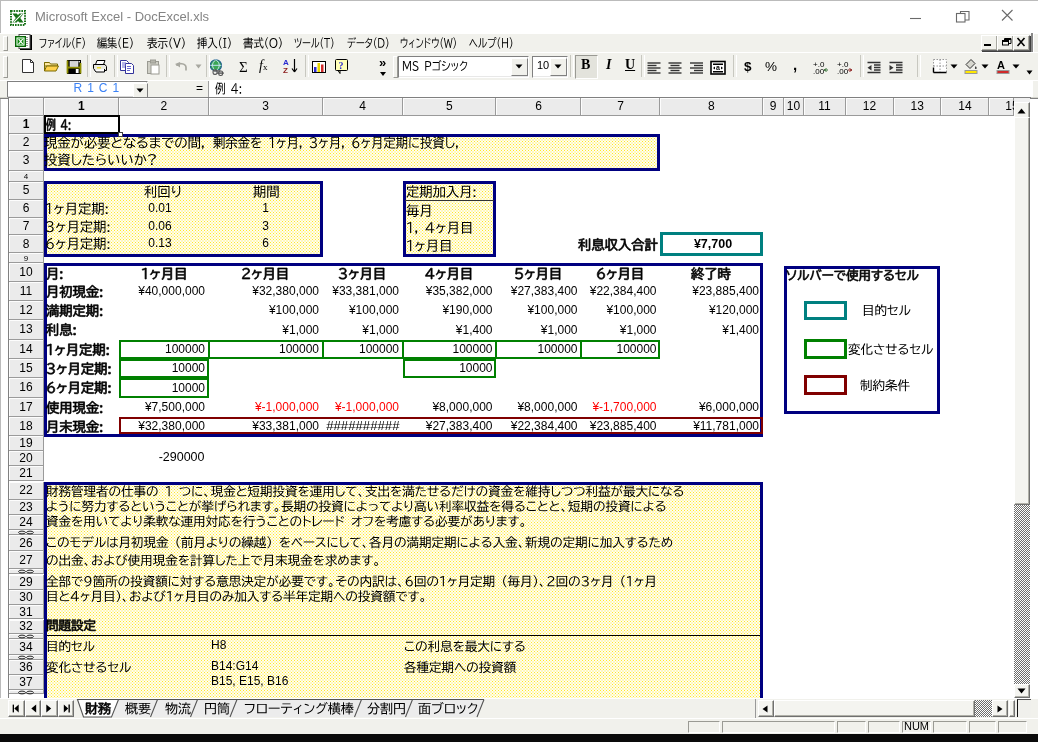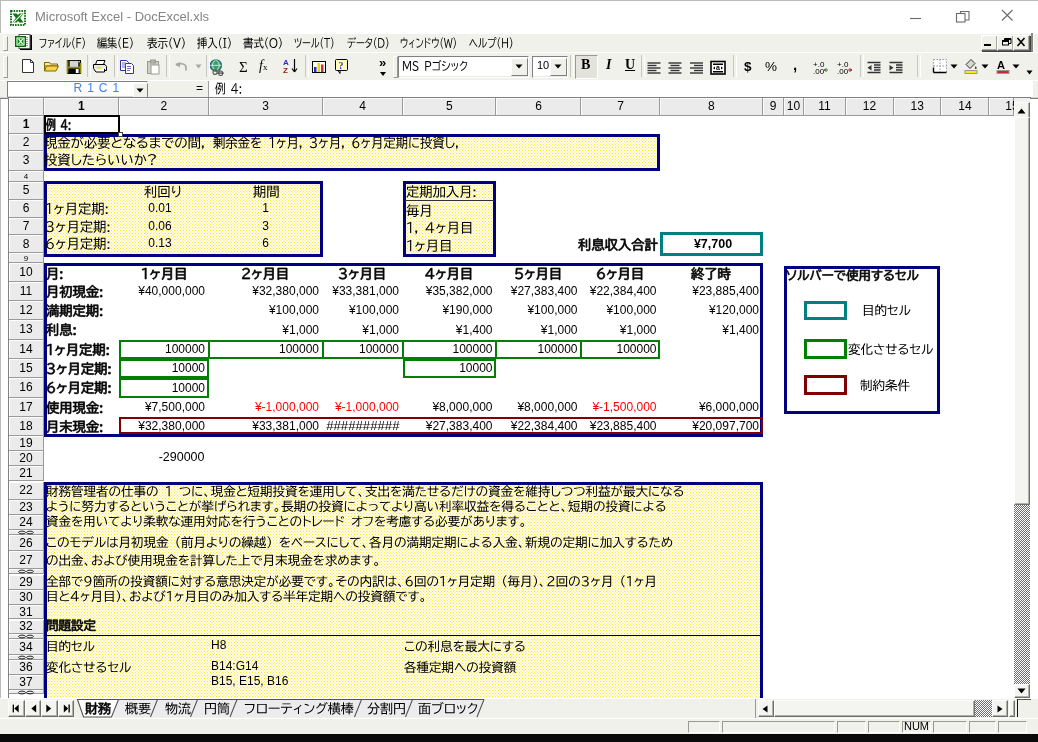--- a/index.html
+++ b/index.html
@@ -1039,28 +1039,28 @@
 <div class="t" style="font:12px 'Liberation Sans',sans-serif;color:#000;line-height:12px;left:277.5px;top:343.0px;width:300px;text-align:right;">100000</div>
 <div class="t" style="font:12px 'Liberation Sans',sans-serif;color:#000;line-height:12px;left:356.5px;top:343.0px;width:300px;text-align:right;">100000</div>
 <div class="t" style="font:12px 'Liberation Sans',sans-serif;color:#000;line-height:12px;left:-95.0px;top:362.3px;width:300px;text-align:right;">10000</div>
 <div class="t" style="font:12px 'Liberation Sans',sans-serif;color:#000;line-height:12px;left:192.5px;top:362.3px;width:300px;text-align:right;">10000</div>
 <div class="t" style="font:12px 'Liberation Sans',sans-serif;color:#000;line-height:12px;left:-95.0px;top:381.6px;width:300px;text-align:right;">10000</div>
 <div class="t" style="font:12px 'Liberation Sans',sans-serif;color:#000;line-height:12px;left:-95.0px;top:400.9px;width:300px;text-align:right;">¥7,500,000</div>
 <div class="t" style="font:12px 'Liberation Sans',sans-serif;color:#f00;line-height:12px;left:19.0px;top:400.9px;width:300px;text-align:right;">¥-1,000,000</div>
 <div class="t" style="font:12px 'Liberation Sans',sans-serif;color:#f00;line-height:12px;left:99.0px;top:400.9px;width:300px;text-align:right;">¥-1,000,000</div>
 <div class="t" style="font:12px 'Liberation Sans',sans-serif;color:#000;line-height:12px;left:192.5px;top:400.9px;width:300px;text-align:right;">¥8,000,000</div>
 <div class="t" style="font:12px 'Liberation Sans',sans-serif;color:#000;line-height:12px;left:277.5px;top:400.9px;width:300px;text-align:right;">¥8,000,000</div>
-<div class="t" style="font:12px 'Liberation Sans',sans-serif;color:#f00;line-height:12px;left:356.5px;top:400.9px;width:300px;text-align:right;">¥-1,500,000</div>
+<div class="t" style="font:12px 'Liberation Sans',sans-serif;color:#f00;line-height:12px;left:356.5px;top:400.9px;width:300px;text-align:right;">¥-1,700,000</div>
 <div class="t" style="font:12px 'Liberation Sans',sans-serif;color:#000;line-height:12px;left:459.0px;top:400.9px;width:300px;text-align:right;">¥6,000,000</div>
 <div class="t" style="font:12px 'Liberation Sans',sans-serif;color:#000;line-height:12px;left:-95.0px;top:420.2px;width:300px;text-align:right;">¥32,380,000</div>
 <div class="t" style="font:12px 'Liberation Sans',sans-serif;color:#000;line-height:12px;left:19.0px;top:420.2px;width:300px;text-align:right;">¥33,381,000</div>
 <div class="t" style="font:12px 'Liberation Sans',sans-serif;color:#000;line-height:12px;left:192.5px;top:420.2px;width:300px;text-align:right;">¥27,383,400</div>
 <div class="t" style="font:12px 'Liberation Sans',sans-serif;color:#000;line-height:12px;left:277.5px;top:420.2px;width:300px;text-align:right;">¥22,384,400</div>
 <div class="t" style="font:12px 'Liberation Sans',sans-serif;color:#000;line-height:12px;left:356.5px;top:420.2px;width:300px;text-align:right;">¥23,885,400</div>
-<div class="t" style="font:12px 'Liberation Sans',sans-serif;color:#000;line-height:12px;left:459.0px;top:420.2px;width:300px;text-align:right;">¥20,097,700</div>
+<div class="t" style="font:12px 'Liberation Sans',sans-serif;color:#000;line-height:12px;left:459.0px;top:420.2px;width:300px;text-align:right;">¥11,781,000</div>
 <div class="t" style="font:13.2px 'Liberation Sans',sans-serif;color:#000;line-height:13.2px;left:99.5px;top:419.1px;width:300px;text-align:right;">##########</div>
 <div class="t" style="font:12.5px 'Liberation Sans',sans-serif;color:#000;line-height:12.5px;left:-95.5px;top:450.6px;width:300px;text-align:right;">-290000</div>
 <svg class="r" style="left:786.0px;top:269.1px;width:132.8px;height:14.1px" viewBox="0 -14 169.9 18">
     <g stroke="#000" stroke-width="0.85">
       <use href="#g95"></use>
       <use href="#g3" x="14.2"></use>
       <use href="#g96" x="29.9"></use>
       <use href="#g20" x="45.8"></use>
       <use href="#g52" x="61.1"></use>
       <use href="#g92" x="76.8"></use>

